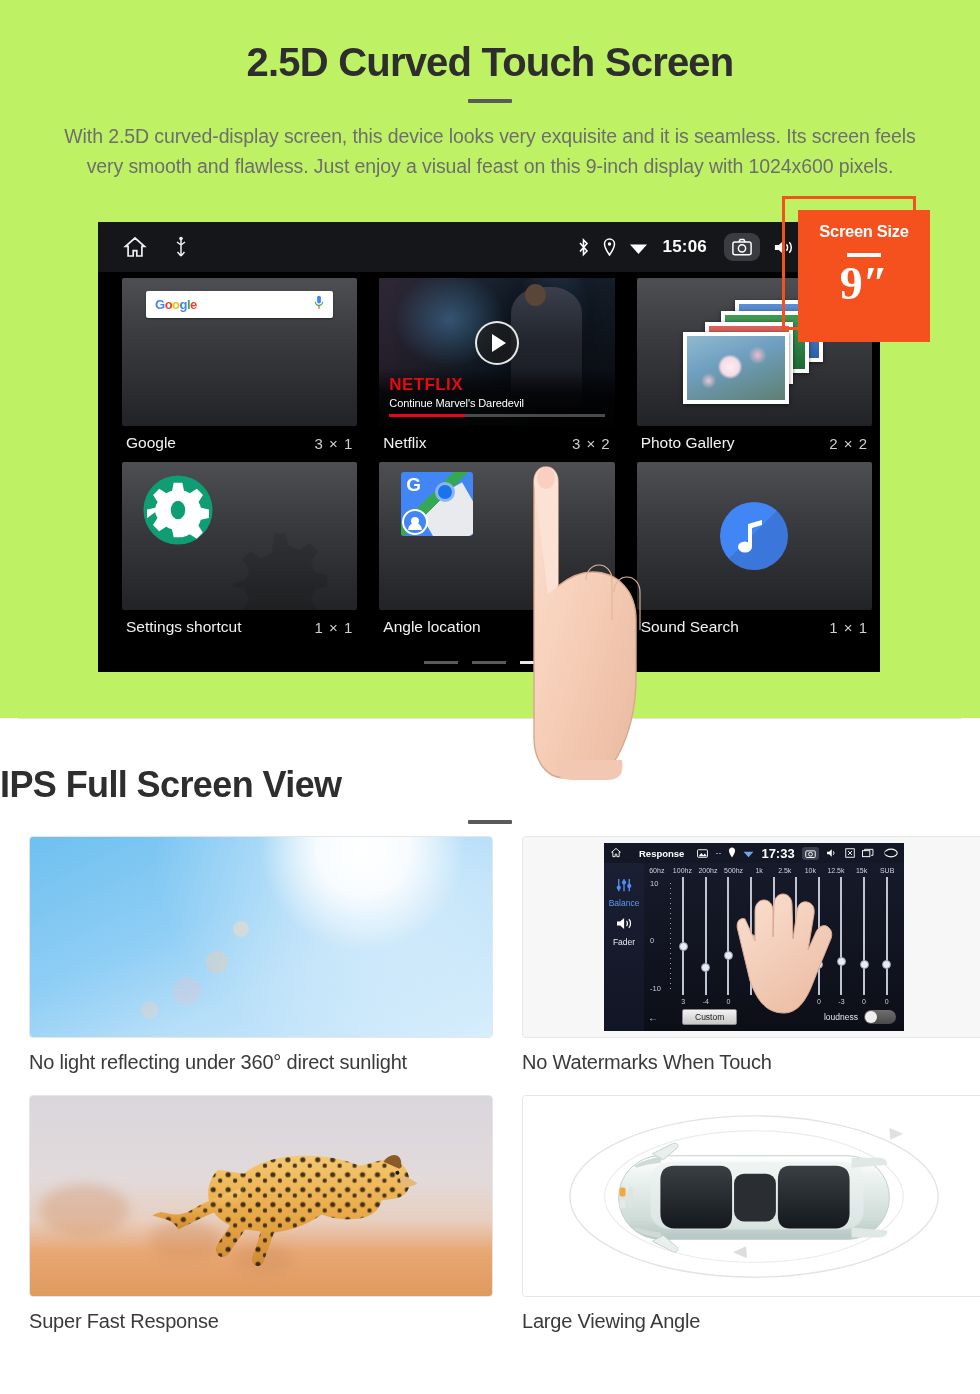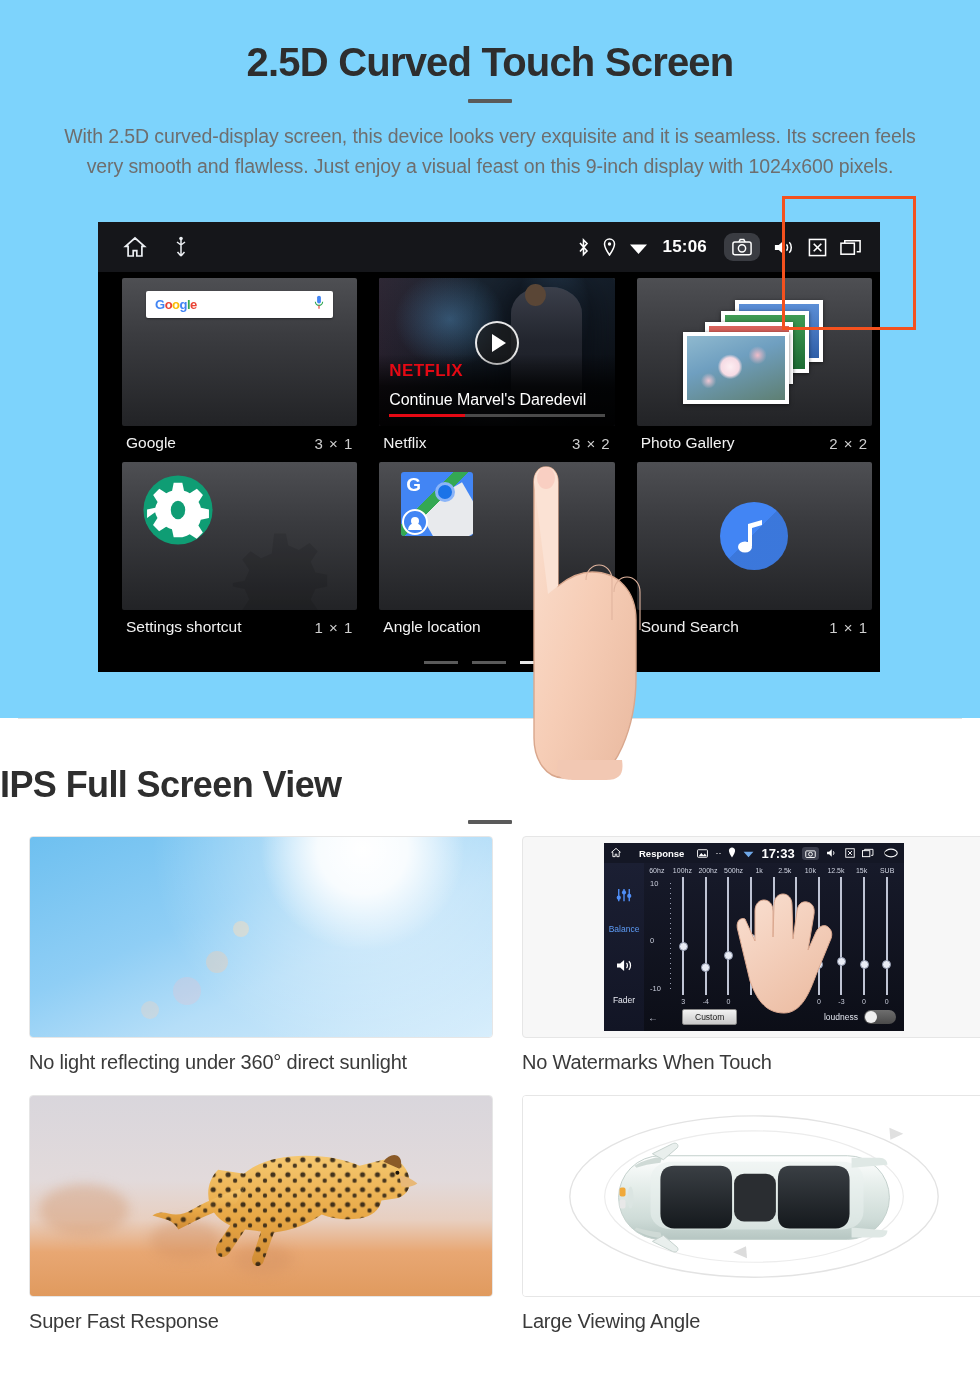--- a/index.html
+++ b/index.html
@@ -1,20 +1,20 @@
 <!DOCTYPE html>
 <html><head>
 <meta charset="utf-8">
 <style>
   * { margin:0; padding:0; box-sizing:border-box; }
   html,body { width:980px; height:1394px; background:#ffffff;
               font-family:"Liberation Sans", sans-serif; overflow:hidden; }
 
   
-  .section1 { position:relative; width:980px; height:718px; background:#7dd3fc; }
+  .section1 { position:relative; width:980px; height:718px; background:#bef264; }
 
   .page-title {
     text-align:center; font-size:40px; font-weight:bold; color:#2e2e2e;
     letter-spacing:-0.8px; padding-top:40px; line-height:1.12;
   }
   .title-rule {
     width:44px; height:4px; background:#5a5a5a; margin:14px auto 0; border-radius:1px;
   }
   .page-desc {
     width:860px; margin:18px auto 0; text-align:center;
@@ -68,21 +68,21 @@
   .nfx-head { position:absolute; left:62%; top:4%; width:9%; height:15%;
      background:#5a4636; border-radius:50%; }
   .nfx-play { position:absolute; left:50%; top:44%; transform:translate(-50%,-50%);
      width:44px; height:44px; border-radius:50%; background:rgba(30,30,30,.62);
      border:2px solid rgba(255,255,255,.9); display:flex; align-items:center; justify-content:center; }
   .nfx-play::after { content:""; border-left:14px solid #fff; border-top:9px solid transparent;
      border-bottom:9px solid transparent; margin-left:4px; }
   .nfx-bot { position:absolute; left:0; right:0; bottom:0; padding:8px 10px 9px;
      background:linear-gradient(180deg,rgba(0,0,0,0) 0%,rgba(0,0,0,.75) 45%,rgba(0,0,0,.92) 100%); }
   .nfx-logo { color:#e50914; font-size:17px; font-weight:bold; letter-spacing:0.4px; line-height:1; }
-  .nfx-sub { color:#fff; font-size:16px; margin-top:12px; letter-spacing:-0.1px; }
+  .nfx-sub { color:#fff; font-size:11px; margin-top:4px; letter-spacing:-0.1px; }
   .nfx-prog { margin-top:5px; height:3px; background:#4a4a4a; position:relative; }
   .nfx-prog i { position:absolute; left:0; top:0; bottom:0; background:#e50914; }
 
   
   .pg { position:absolute; left:50%; top:50%; transform:translate(-50%,-50%);
         width:142px; height:104px; }
   .pframe { position:absolute; background:#fff; padding:4px; box-shadow:0 1px 4px rgba(0,0,0,.55); }
   .pframe div { width:100%; height:100%; }
 
   
@@ -157,21 +157,21 @@
 
   
   .amp { position:absolute; inset:0; background:#0b0d14; }
   .amp-bar { position:absolute; left:0; top:0; right:0; height:20px; background:#141725;
      display:flex; align-items:center; padding:0 6px; gap:7px; }
   .amp-title { color:#fff; font-size:9.5px; font-weight:bold; margin-left:10px; margin-right:6px; }
   .amp-time { color:#fff; font-size:13px; font-weight:bold; }
   .amp-hi { background:#3a3d4c; border-radius:3px; padding:2px 3px; display:flex; }
   .amp-side { position:absolute; left:0; top:20px; width:40px; bottom:0;
      background:linear-gradient(180deg,#1b1f33 0%,#121525 100%); display:flex;
-     flex-direction:column; align-items:center; padding-top:25px; gap:18px; }
+     flex-direction:column; align-items:center; padding-top:15px; gap:2px; }
   .amp-side .lbl { font-size:8.5px; }
   .amp-main { position:absolute; left:40px; top:20px; right:0; bottom:0;
      background:linear-gradient(180deg,#171a2a 0%,#0c0e17 100%); }
   .amp-eqrow { position:absolute; left:40px; right:4px; top:24px; display:flex; }
   .amp-eqrow span { flex:1; text-align:center; color:#cfd3e0; font-size:7px; }
   .amp-scale { position:absolute; left:46px; top:36px; width:22px; bottom:38px; }
   .amp-scale .s { position:absolute; left:0; color:#c9cddb; font-size:7.5px; }
   .amp-ticks { position:absolute; left:20px; top:4px; bottom:4px; width:1px;
      background:repeating-linear-gradient(180deg,#9aa0b5 0 1px, transparent 1px 5px); }
   .slider-area { position:absolute; left:68px; right:6px; top:34px; bottom:36px; display:flex; }
@@ -419,20 +419,25 @@
       <path d="M36 22c0-9 5-15 12-15s12 6 12 15v104l-10 8z" fill="#fbe2d4"></path>
       <ellipse cx="48" cy="18" rx="9" ry="11" fill="#f9cfc2"></ellipse>
       <path d="M88 120c0-9 6-15 13-15s13 6 13 15v40" fill="none" stroke="#e0b49e" stroke-width="1.1"></path>
       <path d="M116 132c0-9 6-15 13-15s13 6 13 15v38" fill="none" stroke="#e0b49e" stroke-width="1.1"></path>
       <path d="M60 300c-4 20 6 20 18 20h30c14 0 18-6 16-20z" fill="#f2c8b3"></path>
     </svg>
   </div>
 
   <div class="badge-wrap">
     <div class="badge-outline"></div>
+    <div class="badge-box">
+      <div class="badge-title">Screen Size</div>
+      <div class="badge-rule"></div>
+      <div class="badge-val">9″</div>
+    </div>
   </div>
 
   <div class="divider"></div>
 </div>
 
 <div class="section2">
   <div class="title2">IPS Full Screen View</div>
   <div class="title-rule"></div>
 
   <div class="grid">

